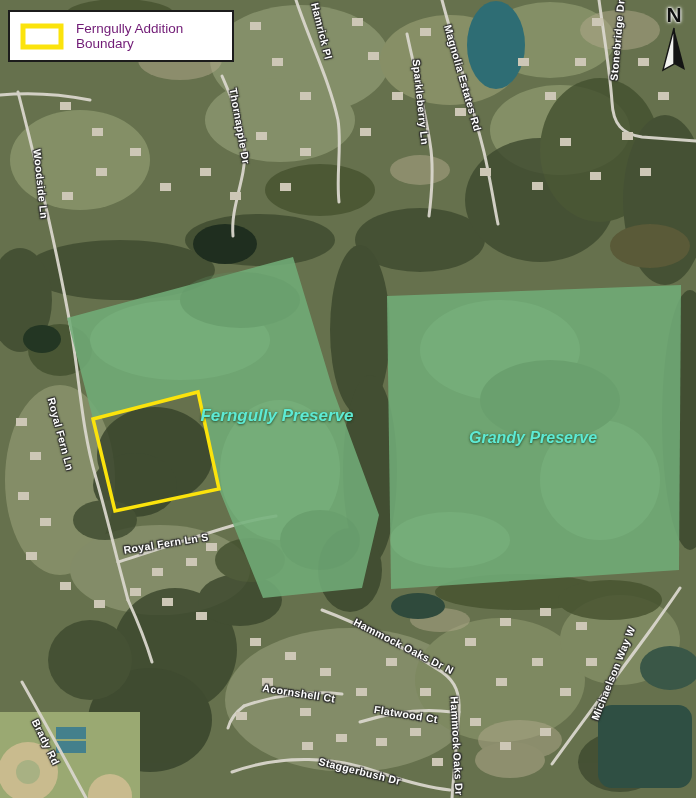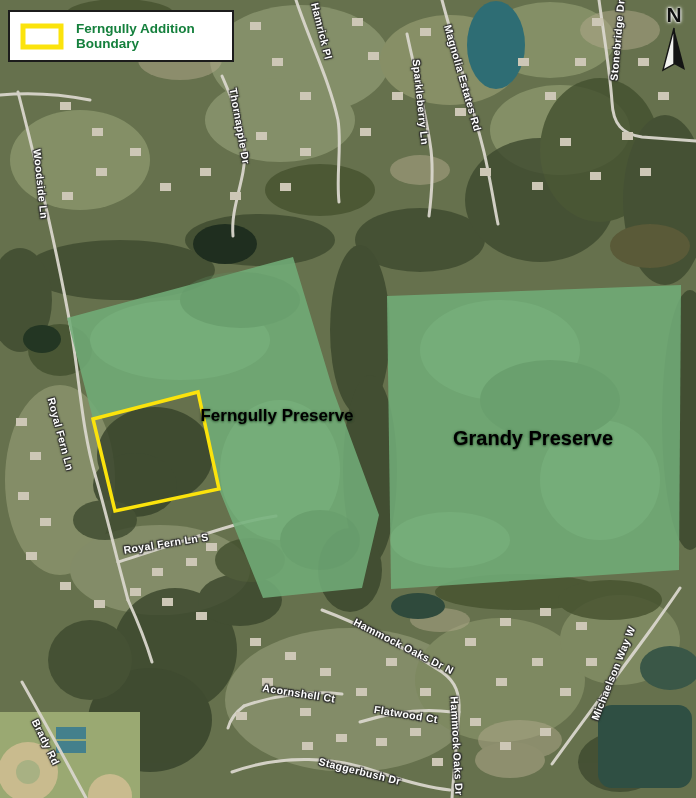--- a/index.html
+++ b/index.html
@@ -10,34 +10,35 @@
   .map svg.base{position:absolute;left:0;top:0;}
   .street-label{
     position:absolute;color:#fff;font-weight:bold;font-size:10.5px;
     letter-spacing:.4px;white-space:nowrap;
     text-shadow:-1px -1px 1px rgba(45,45,45,.95),1px -1px 1px rgba(45,45,45,.95),
                 -1px 1px 1px rgba(45,45,45,.95),1px 1px 1px rgba(45,45,45,.95),
                 0 0 3px rgba(0,0,0,.65);
     transform-origin:center;
   }
   .preserve-label{
-    position:absolute;color:#000000;font-weight:bold;white-space:nowrap;
+    position:absolute;color:#5eead4;font-weight:bold;white-space:nowrap;
     text-shadow:0 1px 2px rgba(25,60,30,.65),0 0 3px rgba(25,60,30,.4);
     transform:translate(-50%,-50%);
+    font-style:italic;
   }
   .preserve-label.lg{font-size:17px;}
-  .preserve-label.md{font-size:20px;}
+  .preserve-label.md{font-size:16px;}
   .legend{
     position:absolute;left:8px;top:10px;width:226px;background:#fff;
     border:2px solid #1c1c1c;padding:9px 8px 7px 10px;box-sizing:border-box;
   }
   .legend-row{display:flex;align-items:center;margin-bottom:7px;}
   .legend-row:last-child{margin-bottom:2px;}
   .legend-swatch{flex:0 0 auto;margin-right:12px;display:block;}
-  .legend-text{font-weight:bold;font-size:13.5px;line-height:1.12;color:#15803d;}
+  .legend-text{font-weight:normal;font-size:13.5px;line-height:1.12;color:#701a75;}
   .north{position:absolute;right:5px;top:4px;width:34px;text-align:center;}
   .north-n{
     font-weight:bold;font-size:21px;color:#101010;line-height:1;
     text-shadow:0 0 2px #fff,0 0 3px #fff,0 0 4px rgba(255,255,255,.8);
   }
   .north svg{display:block;margin:1px auto 0;}
 </style>
 </head>
 <body>
 

